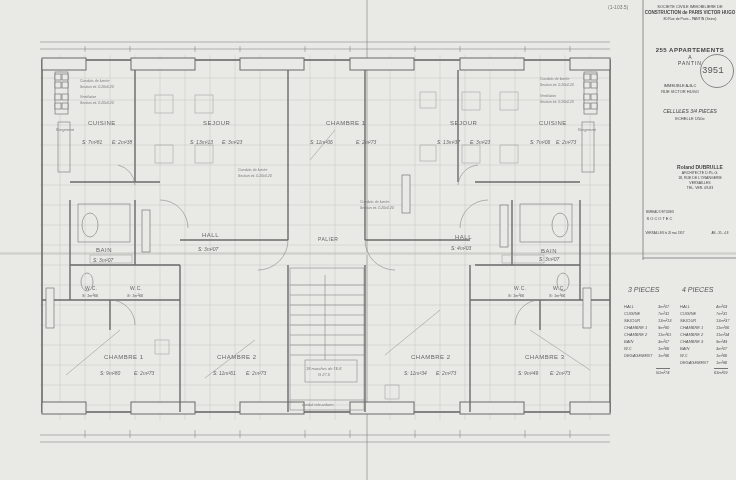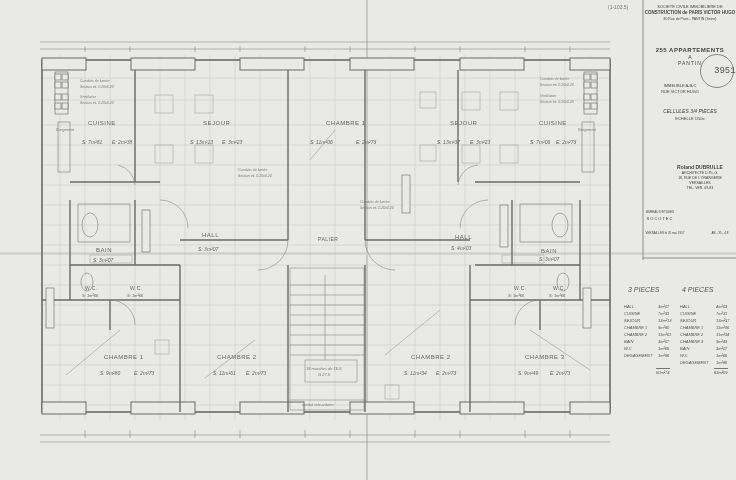--- a/index.html
+++ b/index.html
@@ -11,21 +11,21 @@
   .lbl{position:absolute;font-family:"Liberation Sans",sans-serif;color:#555;white-space:nowrap;font-style:italic;}
   .room{font-size:6px;letter-spacing:0.5px;font-style:normal;color:#666;}
   .area{font-size:5px;color:#666;}
   .tiny{font-size:3.5px;color:#777;}
   .tb{position:absolute;left:644px;top:0;width:92px;height:260px;}
   .tb .t{position:absolute;color:#444;white-space:nowrap;text-align:center;left:0;width:92px;}
   .tbl{position:absolute;left:620px;top:280px;width:116px;height:100px;}
   .tbl .c{position:absolute;font-size:4px;color:#555;white-space:nowrap;font-style:italic;}
   .tbl .h{position:absolute;font-size:7px;color:#555;font-style:italic;white-space:nowrap;}
   .stamp{position:absolute;left:700px;top:54px;width:32px;height:32px;border:1px solid #888;border-radius:50%;}
-  .stampnum{position:absolute;left:702px;top:66px;font-size:9px;color:#555;font-family:"Liberation Mono",monospace;padding-left:12px;}
+  .stampnum{position:absolute;left:702px;top:66px;font-size:9px;color:#555;font-family:"Liberation Mono",monospace;}
 </style>
 </head>
 <body>
 
 <div class="sheet">
   <div class="crease-v" style="left:366px"></div>
   <div class="crease-h" style="top:252px"></div>
 
   <svg class="plan" viewBox="0 0 736 480">
 

